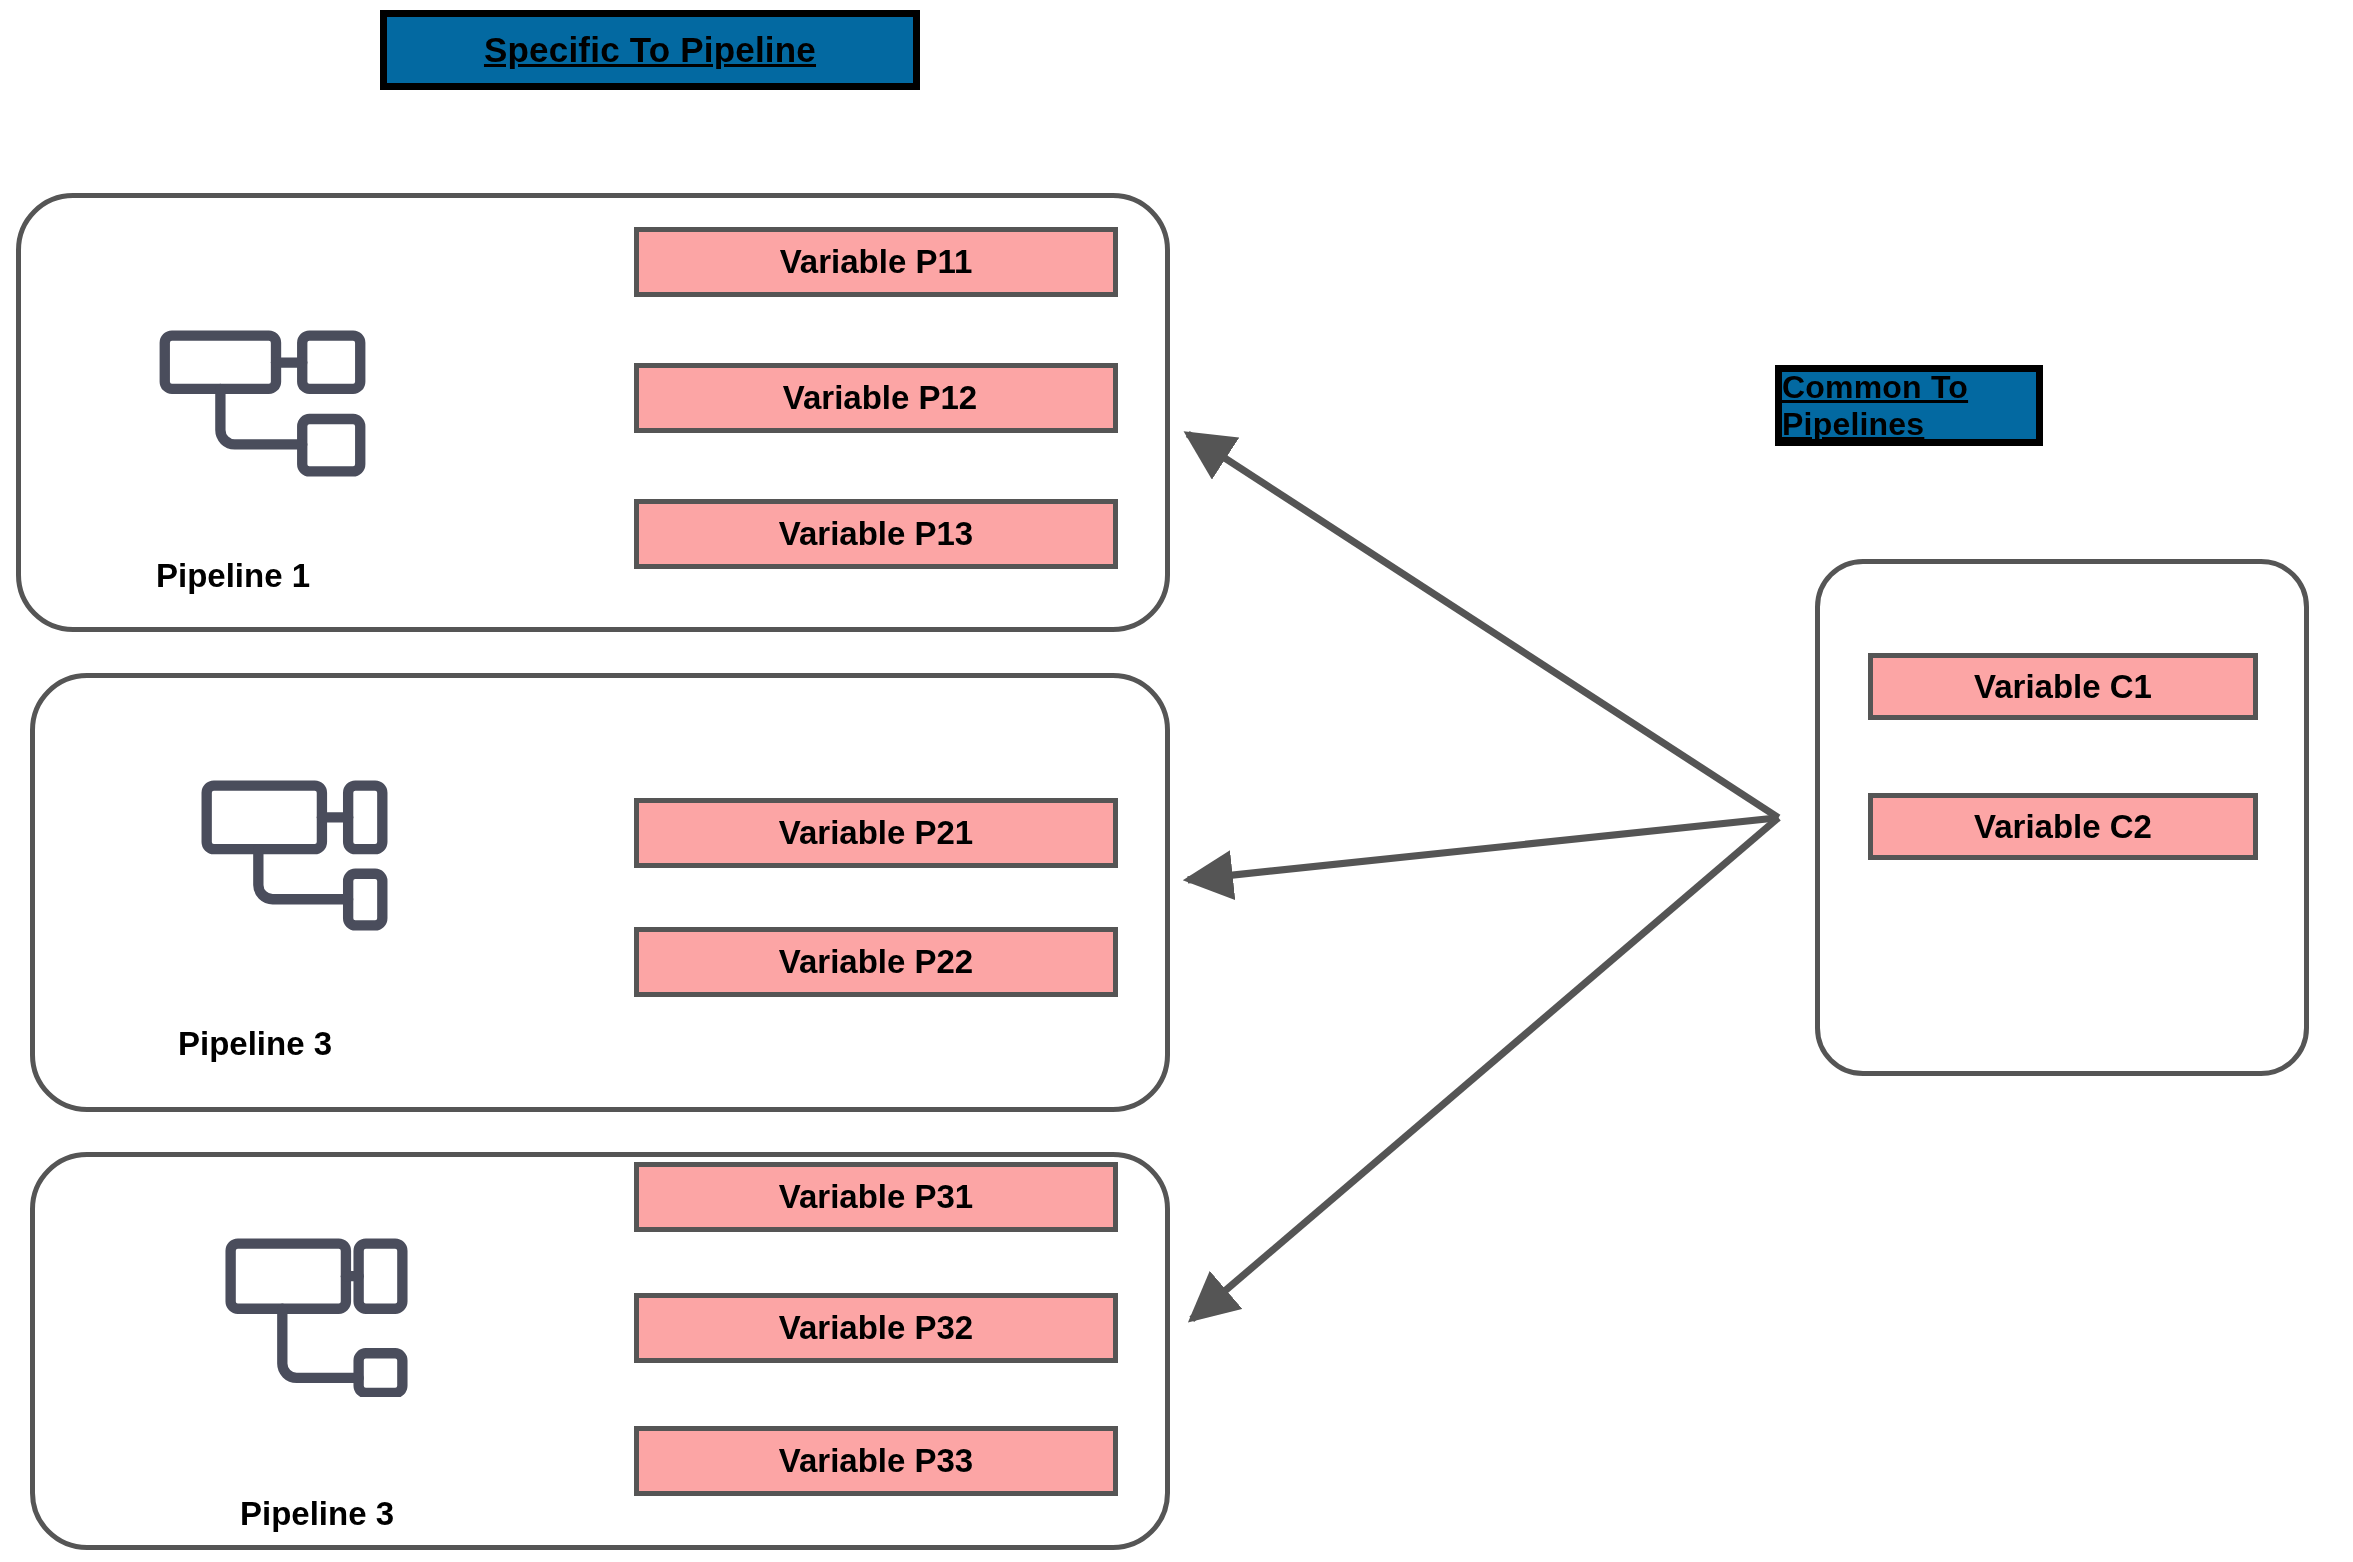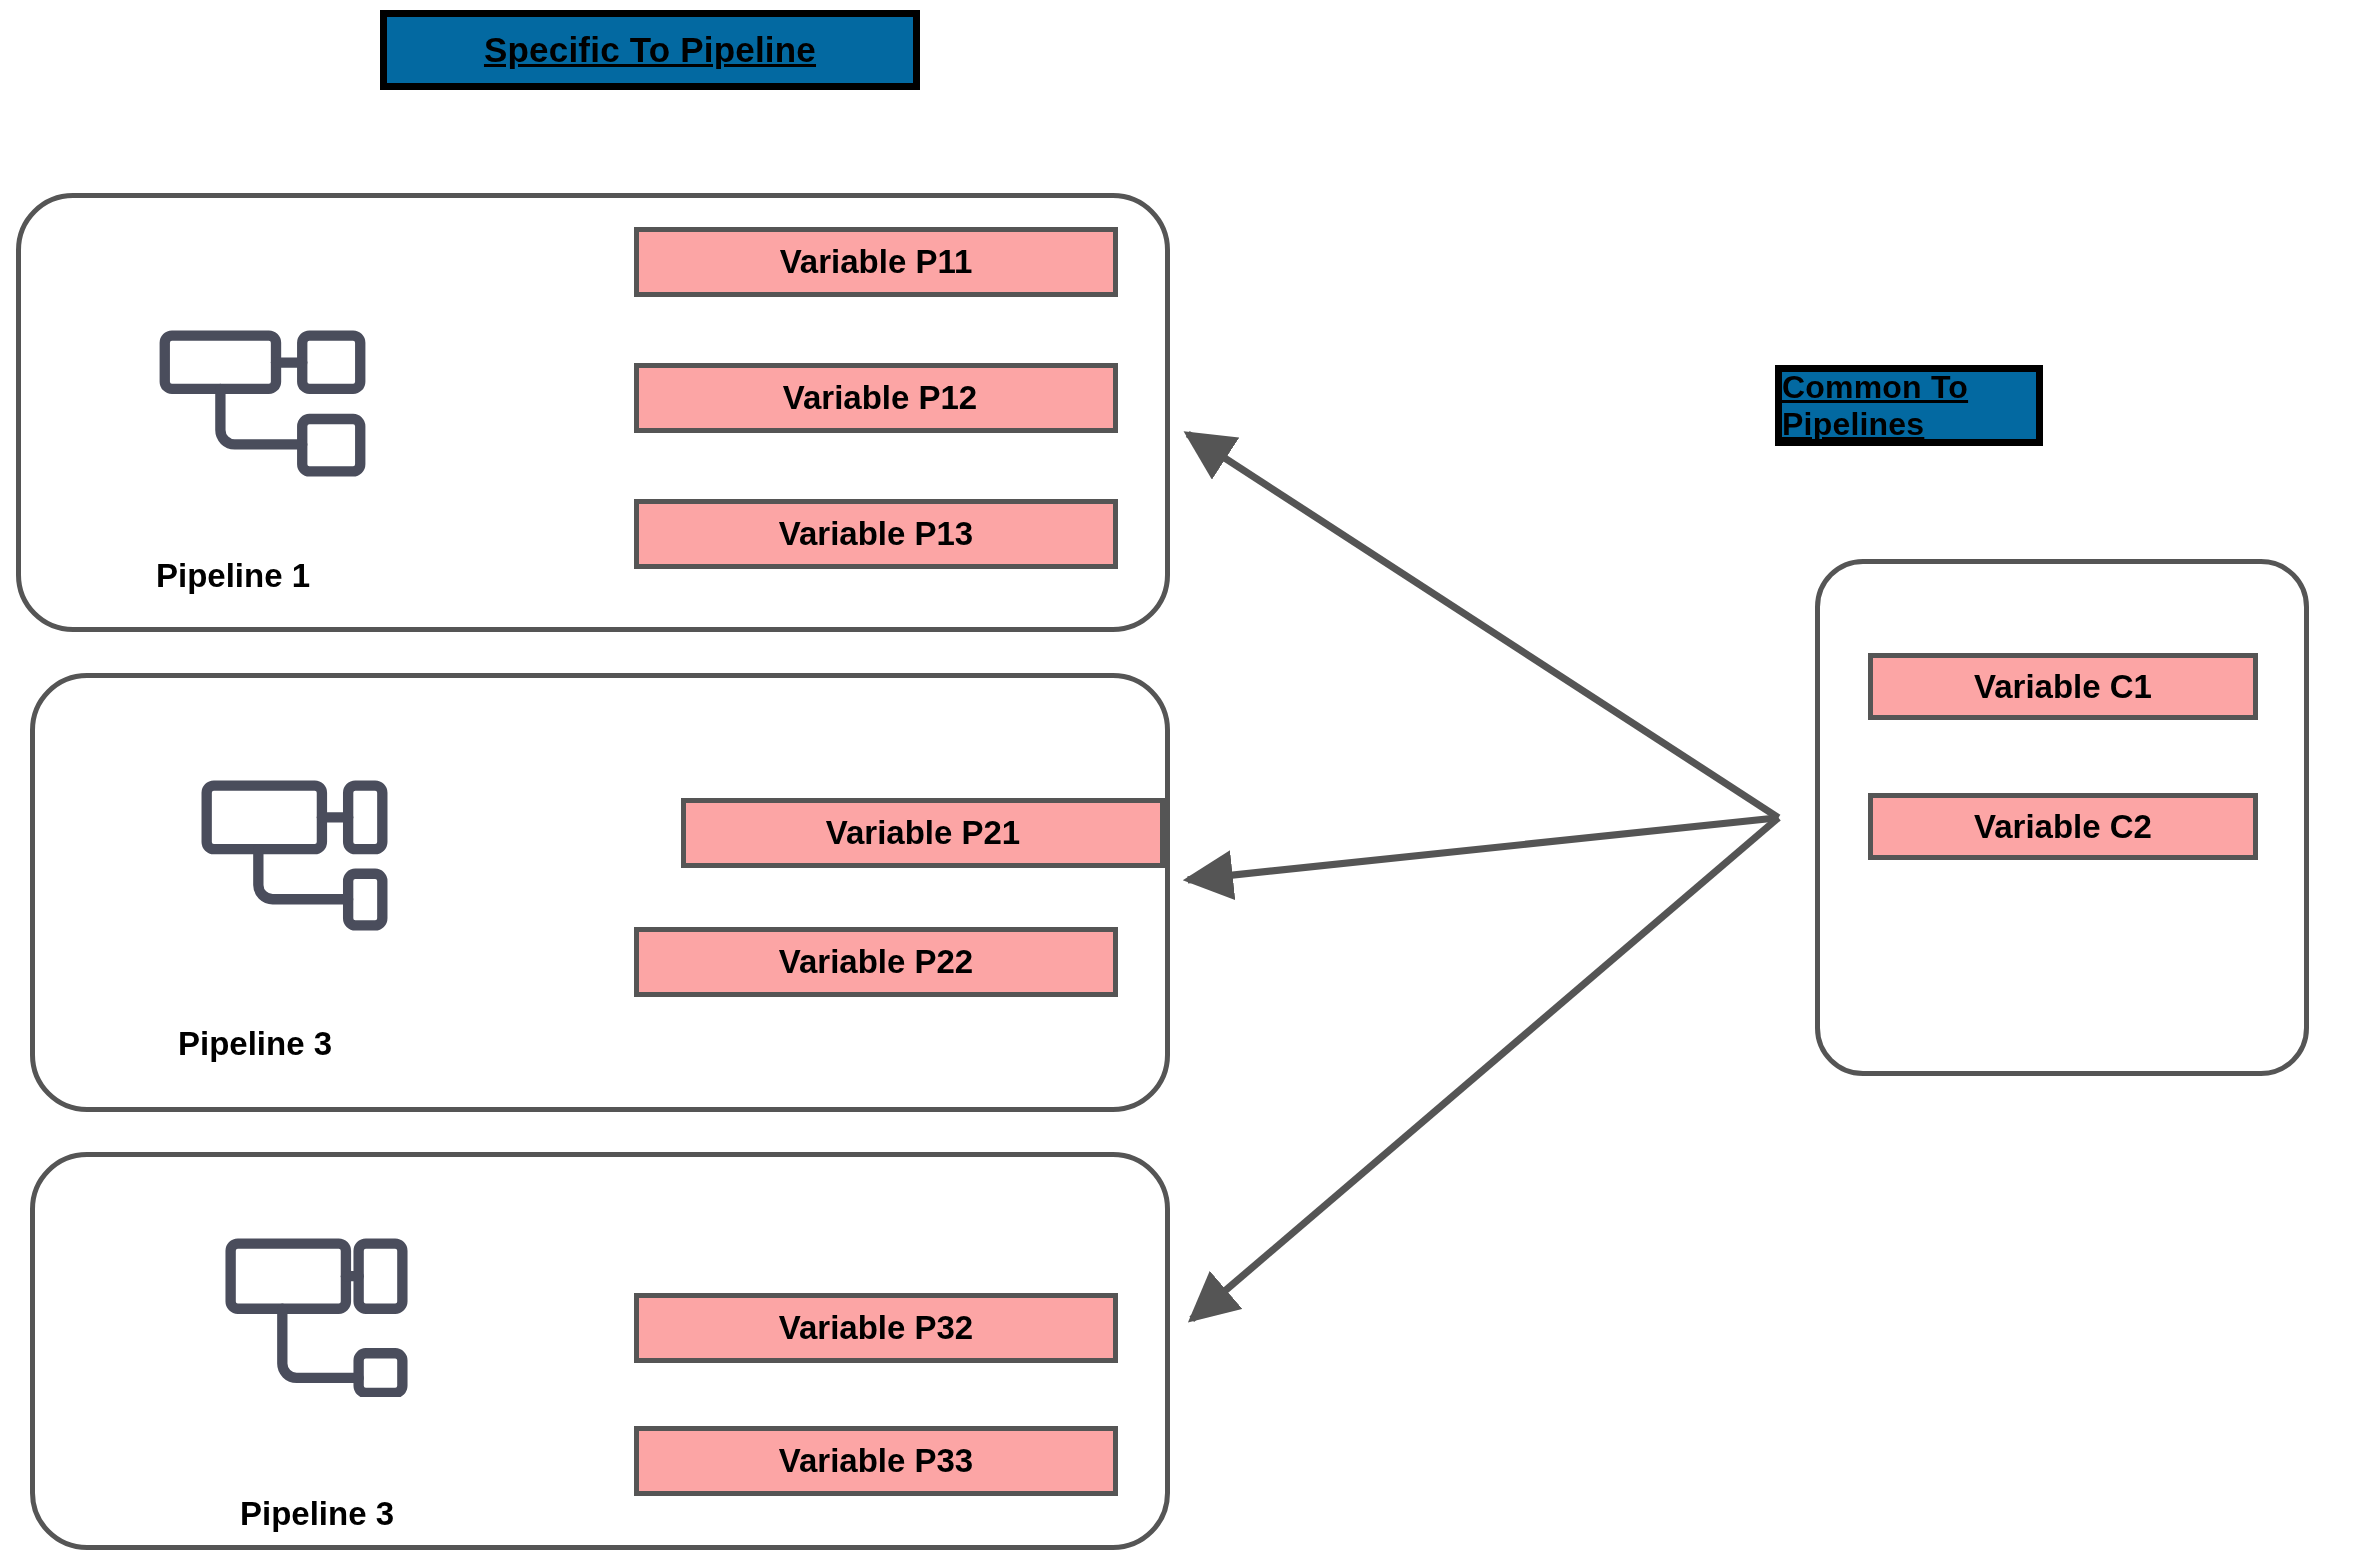--- a/index.html
+++ b/index.html
@@ -131,39 +131,40 @@
         <rect x="185" y="7" width="43" height="80" rx="9"></rect>
         <rect x="185" y="118" width="43" height="65" rx="9"></rect>
         <path d="M152 47 H185"></path>
         <path d="M72 87 V132 a18 18 0 0 0 18 18 H185"></path>
       </g>
     </svg>
   </div>
 
   <div class="pipeline-label" style="left:178px; top:1025px;">Pipeline 3</div>
 
-  <div class="var-chip p" style="left:634px; top:798px;margin-left:47px;">Variable P21</div>
+  <div class="var-chip p" style="left:634px; top:798px;">Variable P21</div>
   <div class="var-chip p" style="left:634px; top:927px;">Variable P22</div>
 
   <div class="group" id="group-pipeline-3"></div>
 
   <div class="pipeline-glyph" style="left:225px; top:1238px; width:183px; height:159px;">
     <svg width="183" height="159" viewBox="0 0 230 200" xmlns="http://www.w3.org/2000/svg">
       <g fill="none" stroke="#4a4d5c" stroke-width="13" stroke-linecap="round" stroke-linejoin="round">
         <rect x="7" y="7" width="145" height="82" rx="9"></rect>
         <rect x="168" y="7" width="55" height="82" rx="9"></rect>
         <rect x="168" y="145" width="55" height="50" rx="9"></rect>
         <path d="M152 48 H168"></path>
         <path d="M72 89 V158 a18 18 0 0 0 18 18 H168"></path>
       </g>
     </svg>
   </div>
 
   <div class="pipeline-label" style="left:240px; top:1495px;">Pipeline 3</div>
 
+  <div class="var-chip p" style="left:634px; top:1162px;">Variable P31</div>
   <div class="var-chip p" style="left:634px; top:1293px;">Variable P32</div>
   <div class="var-chip p" style="left:634px; top:1426px;">Variable P33</div>
 
   <div class="group" id="group-common"></div>
 
   <div class="var-chip c" style="left:1868px; top:653px;">Variable C1</div>
   <div class="var-chip c" style="left:1868px; top:793px;">Variable C2</div>
 
   <svg id="arrow-layer" viewBox="0 0 2957 1963" xmlns="http://www.w3.org/2000/svg">
     <defs>

